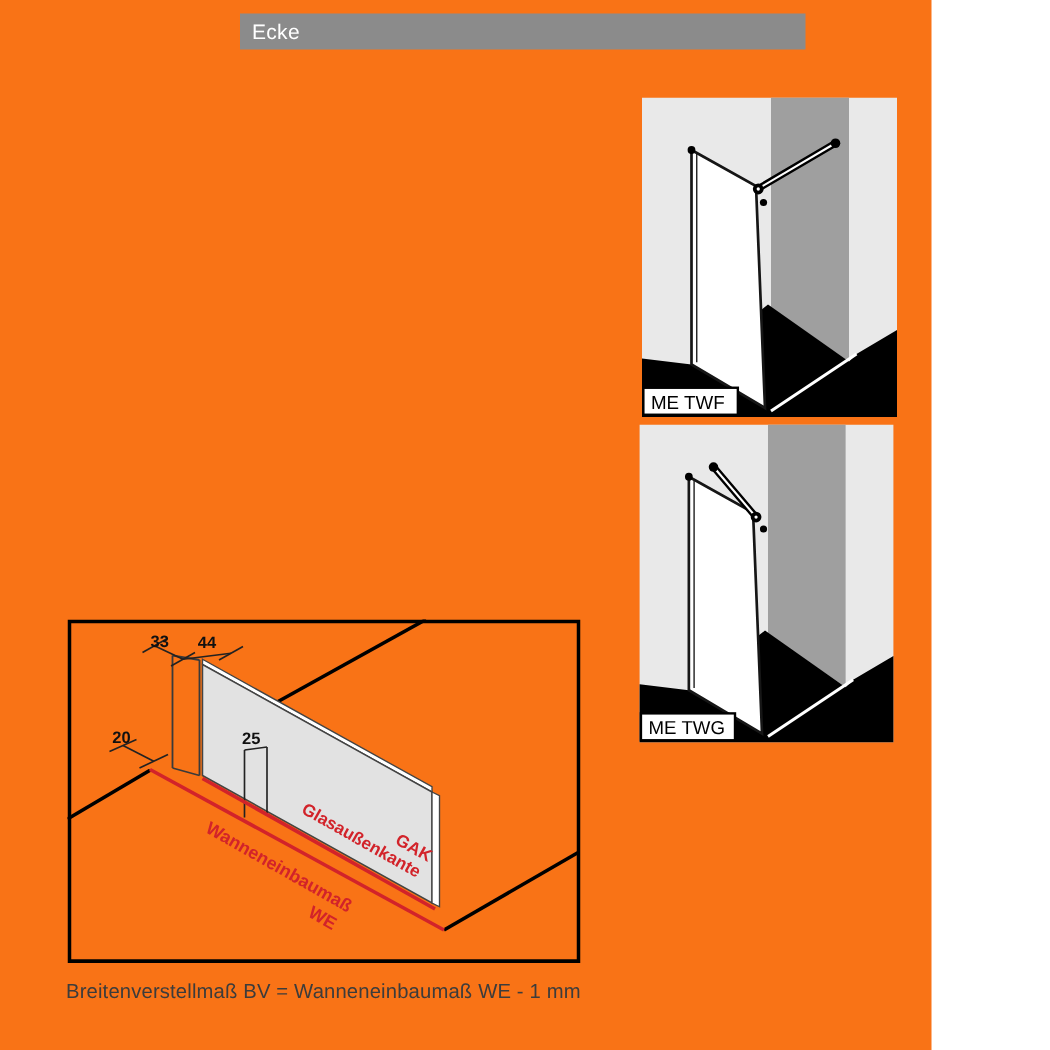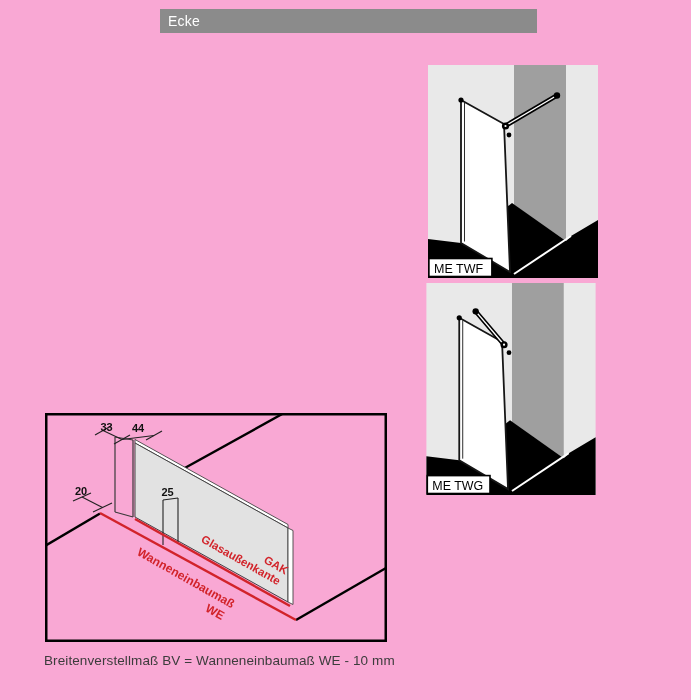--- a/index.html
+++ b/index.html
@@ -1,17 +1,17 @@
 <!DOCTYPE html>
 <html><head>
 <meta charset="utf-8">
 <style>
   html,body{margin:0;padding:0;background:#fff;}
   .page{
-    position:relative;width:691px;height:700px;background:#f9a8d4;overflow:hidden;
+    position:relative;width:621px;height:700px;background:#f97316;overflow:hidden;
     font-family:"Liberation Sans",sans-serif;
   }
   .header-bar{
     position:absolute;left:160px;top:9px;width:377px;height:24px;
     background:#8b8b8b;color:#ffffff;display:flex;align-items:center;
     padding-left:8px;box-sizing:border-box;font-size:14px;font-weight:400;
     letter-spacing:0.2px;
   }
   .product-fig{position:absolute;}
   .fig-twf{left:428px;top:65px;width:170px;height:213px;}
@@ -126,15 +126,15 @@
 
     <line x1="90" y1="106" x2="245" y2="193" stroke="#d2232a" stroke-width="2.4"></line>
     <line x1="55" y1="100" x2="251" y2="207" stroke="#d2232a" stroke-width="2.4"></line>
 
     <text x="196" y="151" text-anchor="middle" font-size="11.5" class="red-note" transform="rotate(29.5 196 147)">Glasaußenkante</text>
     <text x="231" y="156" text-anchor="middle" font-size="11.5" class="red-note" transform="rotate(29.5 231 152)">GAK</text>
     <text x="141" y="169" text-anchor="middle" font-size="12" class="red-note" transform="rotate(29.5 141 165)">Wanneneinbaumaß</text>
     <text x="170" y="203" text-anchor="middle" font-size="12" class="red-note" transform="rotate(29.5 170 199)">WE</text>
   </svg>
 
-  <div class="caption">Breitenverstellmaß BV = Wanneneinbaumaß WE - 10 mm</div>
+  <div class="caption">Breitenverstellmaß BV = Wanneneinbaumaß WE - 1 mm</div>
 
 </div>
 
 </body></html>

